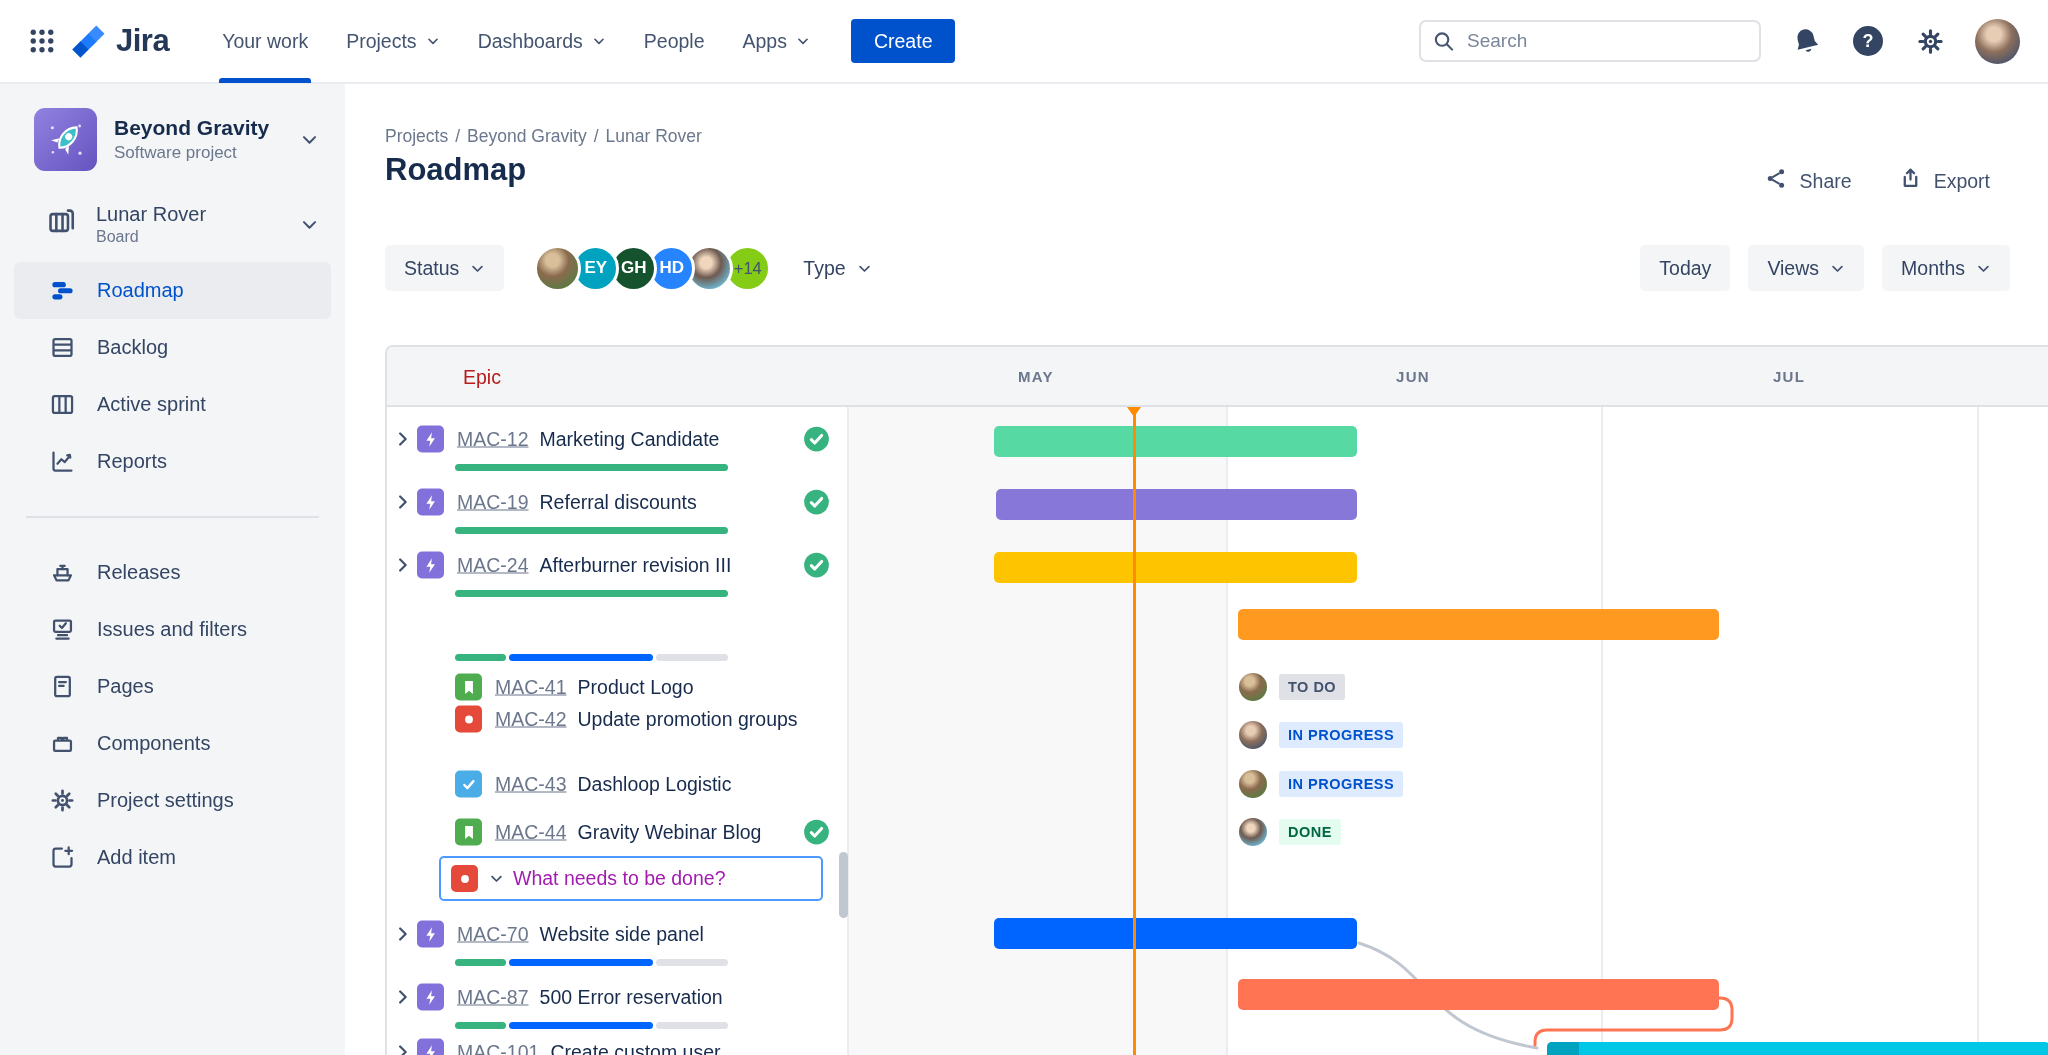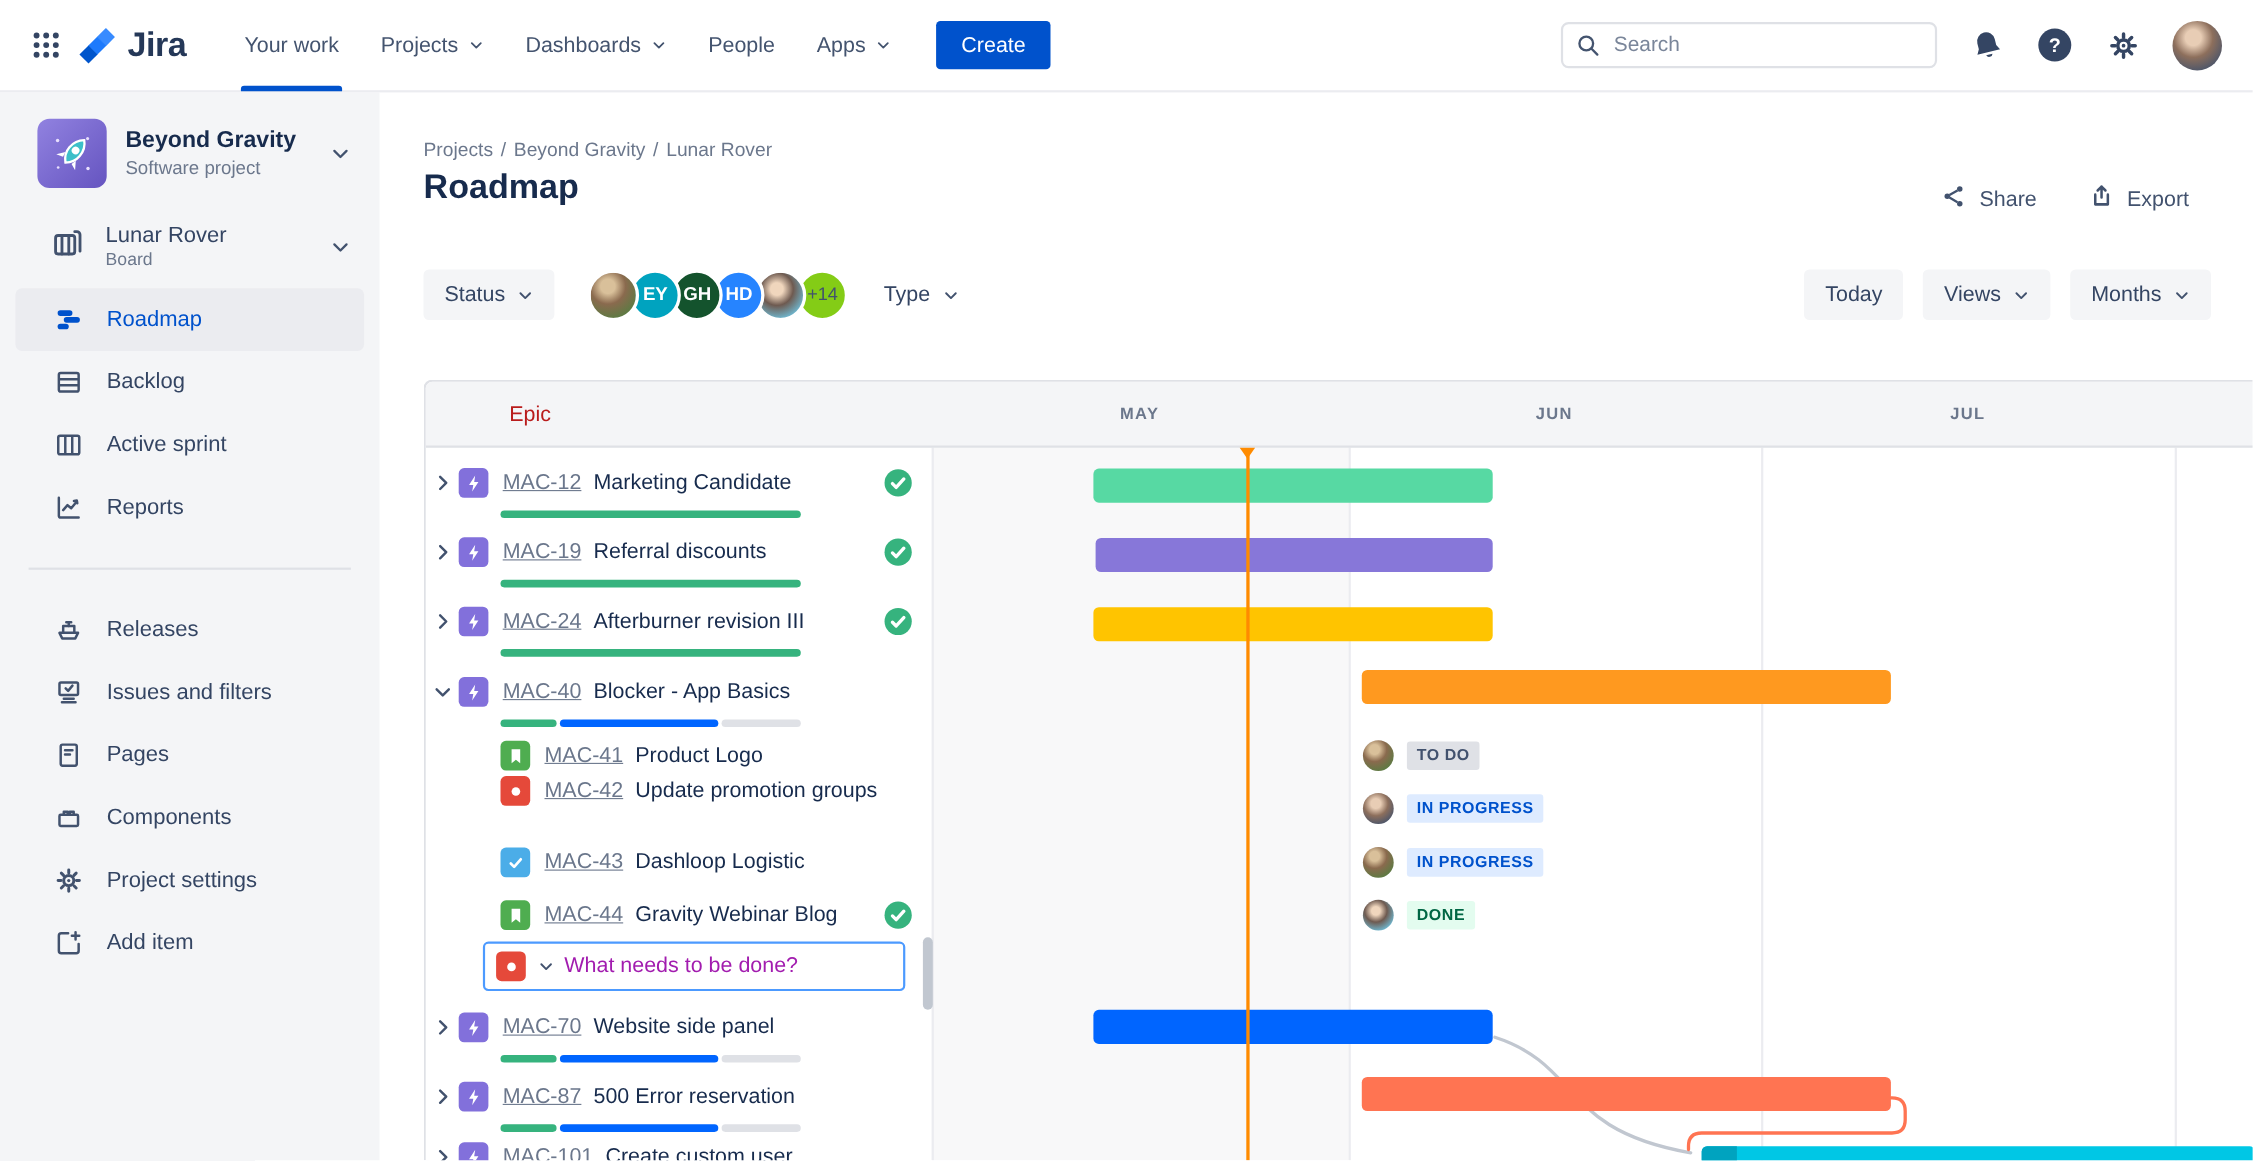--- a/index.html
+++ b/index.html
@@ -517,34 +517,20 @@
           <svg viewBox="0 0 24 24" width="27" height="27">
             <circle cx="12" cy="12" r="11" fill="#36B37E"></circle>
             <path d="M7.4 12.6l3 3 6.2-6.8" fill="none" stroke="#fff" stroke-width="2.7" stroke-linecap="round" stroke-linejoin="round"></path>
           </svg>
         </span>
       </div>
       <div class="progress" style="top: 243px;">
         <span style="width: 100%; background: rgb(54, 179, 126);"></span>
       </div>
       <div class="bar" style="left: 607px; top: 205px; width: 363px; background: rgb(255, 196, 0);"></div>
-      <div class="grow epic-row" style="top: 282px;">
-        <span class="chev-toggle open">
-          <svg viewBox="0 0 24 24" width="19" height="19" style="transition:transform .1s">
-            <path d="M9 5l7 7-7 7" fill="none" stroke="currentColor" stroke-width="2.8" stroke-linecap="round" stroke-linejoin="round"></path>
-          </svg>
-        </span>
-        <span class="type-icon" style="background: rgb(130, 112, 219);">
-          <svg viewBox="0 0 24 24" width="20" height="20">
-            <path d="M13.2 3.2 6.5 13.6h4.6l-1.2 7.2 6.8-10.4h-4.6z" fill="#fff"></path>
-          </svg>
-        </span>
-        <span class="issue-key">MAC-40</span>
-        <span class="issue-name">Blocker - App Basics</span>
-      </div>
       <div class="progress" style="top: 307px;">
         <span style="width: 19%; background: rgb(54, 179, 126);"></span>
         <span style="width: 54%; background: rgb(0, 101, 255);"></span>
         <span style="width: 27%; background: rgb(223, 225, 230);"></span>
       </div>
       <div class="bar" style="left: 851px; top: 262px; width: 481px; background: rgb(255, 153, 31);"></div>
       <div class="grow child" style="top: 340px;">
         <span class="type-icon" style="background: rgb(79, 173, 80);">
           <svg viewBox="0 0 24 24" width="20" height="20">
             <path d="M7.3 4.3h9.4v15.4l-4.7-3.8-4.7 3.8z" fill="#fff"></path>

